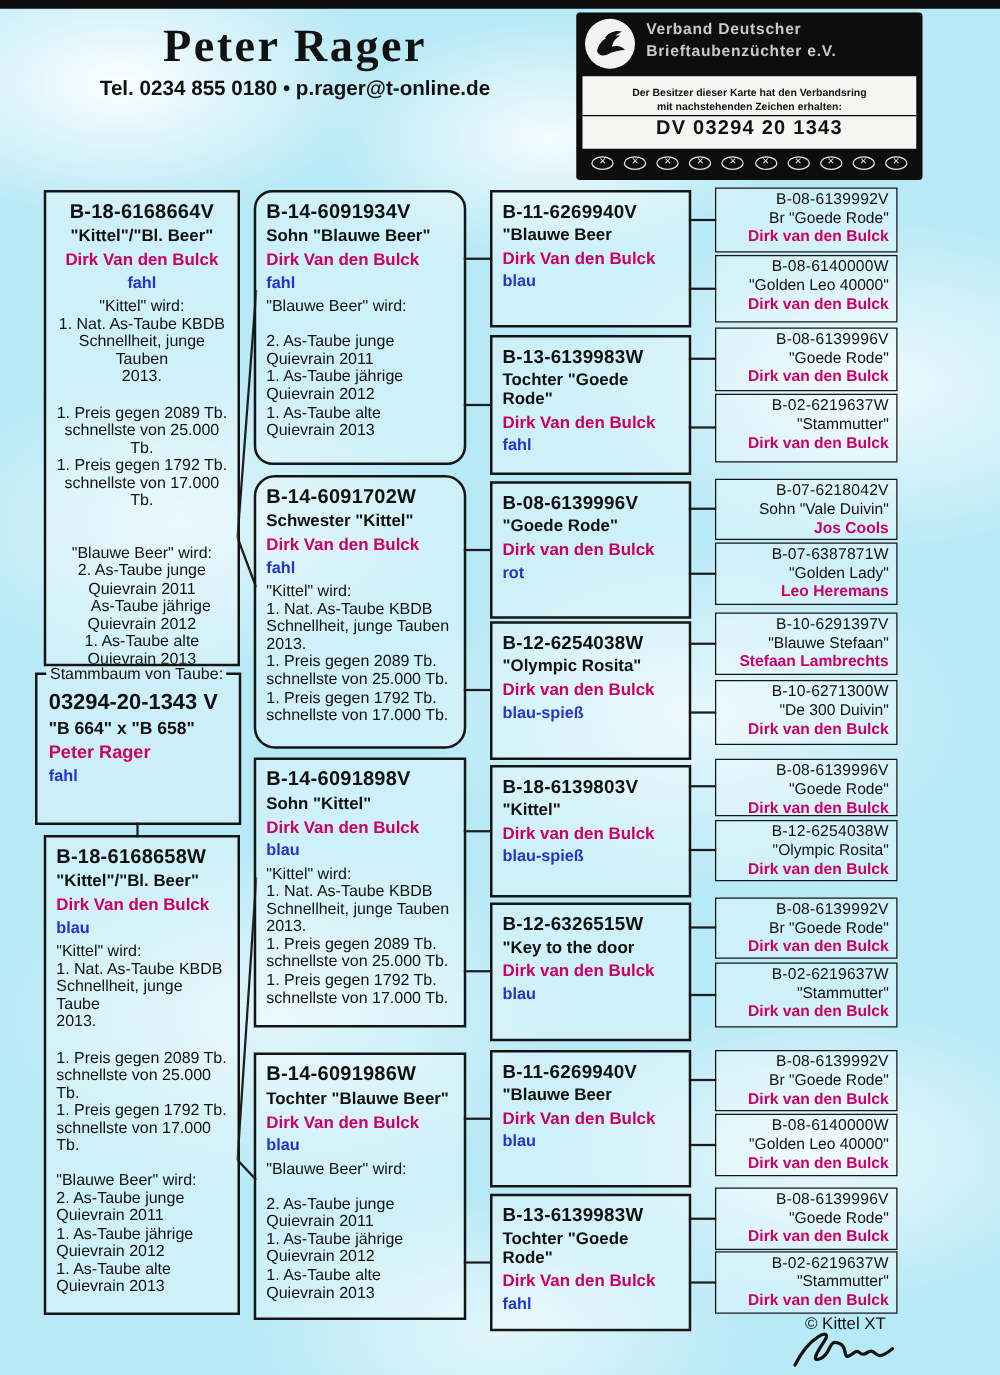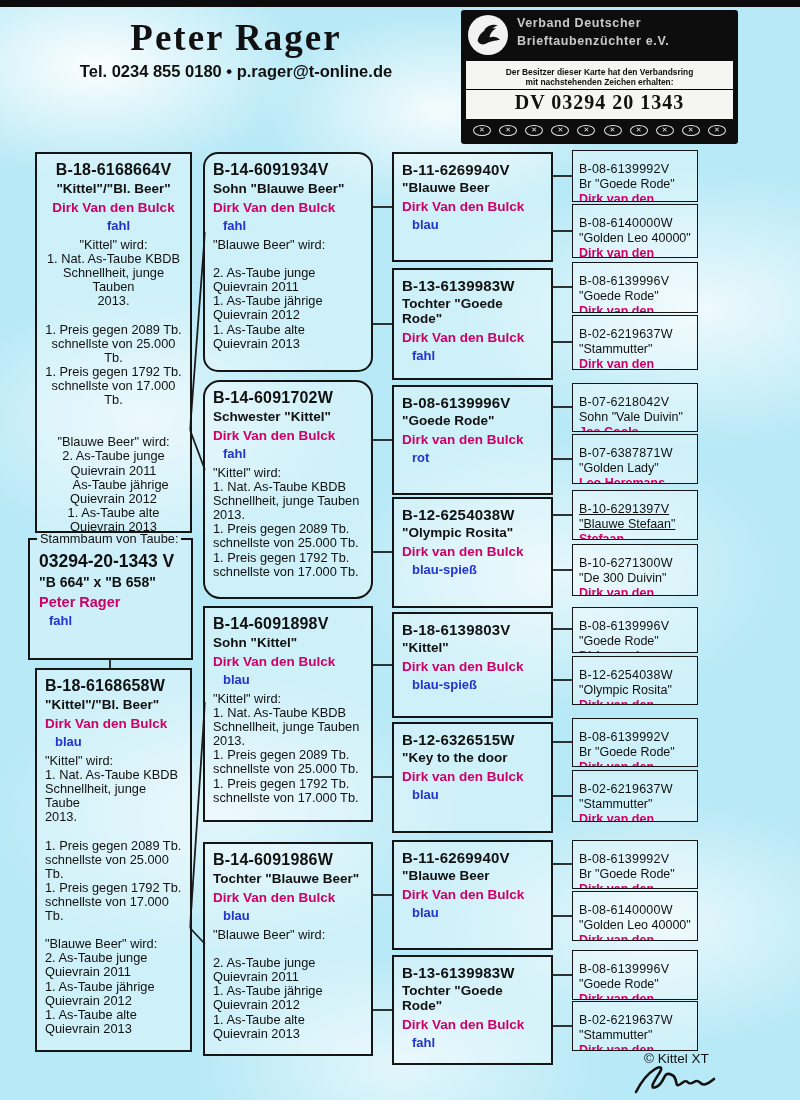--- a/index.html
+++ b/index.html
@@ -31,21 +31,21 @@
            border-radius:3px; padding:4px 5px; display:flex; flex-direction:column; z-index:5; }
   .stamp-top { display:flex; gap:9px; height:46px; padding:1px 2px;font-weight:bold; }
   .stamp-logo { width:40px; height:40px; border-radius:50%; background:#f2f2f2; flex:0 0 auto;
                 display:flex; align-items:center; justify-content:center; }
   .stamp-org { color:#c9c9c9; font-size:12.5px; line-height:1.4; letter-spacing:.6px; }
   .stamp-white { flex:1; background:#f5f5f3; margin-top:1px; text-align:center; padding:2px 4px 1px;
                  display:flex; flex-direction:column; justify-content:center; }
   .stamp-title { font-size:14px; font-weight:bold; }
   .stamp-note { font-size:8.4px; font-weight:bold; line-height:1.2; }
   .stamp-divider { border-top:1.5px solid #000; margin:2px -4px 1px; }
-  .stamp-ring { font-size:20px; font-weight:bold; letter-spacing:1px;font-family:Liberation Serif, serif; }
+  .stamp-ring { font-size:16px; font-weight:bold; letter-spacing:1px; }
   .stamp-band { height:19px; background:#0d0d0d; margin-top:2px; display:flex; align-items:center;
                 justify-content:space-around; padding:0 3px; }
   .ringmark { width:18px; height:11px; border:1.5px solid #e8e8e8; border-radius:50%;
               color:#e8e8e8; font-size:7px; line-height:8px; text-align:center; }
 
   
   .connectors { position:absolute; left:0; top:0; z-index:1; }
 
   
   .pbox { position:absolute; border:2px solid #151515; background:rgba(255,255,255,.32);
@@ -71,31 +71,31 @@
   #gen3 .pbox .ring-id{ font-size:15px; }
   #gen3 .pbox:nth-of-type(1){ top:152px; height:110px; }
   #gen3 .pbox:nth-of-type(2){ top:268px; height:112px; }
   #gen3 .pbox:nth-of-type(3){ top:385px; height:110px; }
   #gen3 .pbox:nth-of-type(4){ top:497px; height:111px; }
   #gen3 .pbox:nth-of-type(5){ top:612px; height:106px; }
   #gen3 .pbox:nth-of-type(6){ top:722px; height:111px; }
   #gen3 .pbox:nth-of-type(7){ top:840px; height:110px; }
   #gen3 .pbox:nth-of-type(8){ top:955px; height:110px; }
 
-  #gen4 .pbox{ left:572px; width:126px; border-width:1.5px; padding:11px 6px; }
+  #gen4 .pbox{ left:572px; width:146px; border-width:1.5px; padding:1px 6px;text-align:right; }
   #gen4 .ring-id{ font-weight:normal; font-size:12.5px; }
   #gen4 .pname{ font-weight:normal; font-size:12.5px; margin-top:1px; }
   #gen4 .breeder{ font-size:12.5px; font-weight:600; margin-top:1px; }
   #gen4 .pbox:nth-of-type(1){ top:150px; height:52px; }
   #gen4 .pbox:nth-of-type(2){ top:204px; height:54px; }
   #gen4 .pbox:nth-of-type(3){ top:262px; height:51px; }
   #gen4 .pbox:nth-of-type(4){ top:315px; height:55px; }
   #gen4 .pbox:nth-of-type(5){ top:383px; height:49px; }
   #gen4 .pbox:nth-of-type(6){ top:434px; height:50px; }
-  #gen4 .pbox:nth-of-type(7){ top:490px; height:50px;text-decoration:underline; }
+  #gen4 .pbox:nth-of-type(7){ top:490px; height:50px; }
   #gen4 .pbox:nth-of-type(8){ top:544px; height:52px; }
   #gen4 .pbox:nth-of-type(9){ top:607px; height:46px; }
   #gen4 .pbox:nth-of-type(10){ top:656px; height:49px; }
   #gen4 .pbox:nth-of-type(11){ top:718px; height:49px; }
   #gen4 .pbox:nth-of-type(12){ top:770px; height:52px; }
   #gen4 .pbox:nth-of-type(13){ top:840px; height:49px; }
   #gen4 .pbox:nth-of-type(14){ top:891px; height:50px; }
   #gen4 .pbox:nth-of-type(15){ top:950px; height:50px; }
   #gen4 .pbox:nth-of-type(16){ top:1001px; height:50px; }
 
@@ -105,21 +105,21 @@
   .subject-legend { position:absolute; top:-9px; left:7px; background:#cfeef8; padding:0 3px;
                     font-size:12.8px; white-space:nowrap; }
   .subject-ring { font-weight:bold; font-size:17.5px; margin-top:3px; }
   .subject-parents { font-weight:bold; font-size:14px; margin-top:2px; }
   .subject-owner { font-weight:bold; font-size:14.5px; margin-top:4px; }
   .subject-color { font-weight:600; font-size:13px; margin-top:3px; }
 
   .footer-copyright { position:absolute; left:644px; top:1051px; font-size:13.5px; z-index:2; }
   .signature { position:absolute; left:630px; top:1060px; z-index:2; }
 </style>
-<style>.breeder-col{color:#cc0066;}.color-col{color:#2134cd;margin-left:10px;}</style></head>
+<style>.breeder-col{color:#cc0066;}.color-col{color:#2134cd;}</style></head>
 <body>
 
 <div class="page">
   <div class="scan-edge-top"></div>
 
   <svg class="connectors" width="800" height="1100" viewBox="0 0 800 1100">
     <g stroke="#1d1d1d" stroke-width="1.8" fill="none">
 
       <line x1="110" y1="531" x2="110" y2="540"></line>
       <line x1="110" y1="658" x2="110" y2="670"></line>

